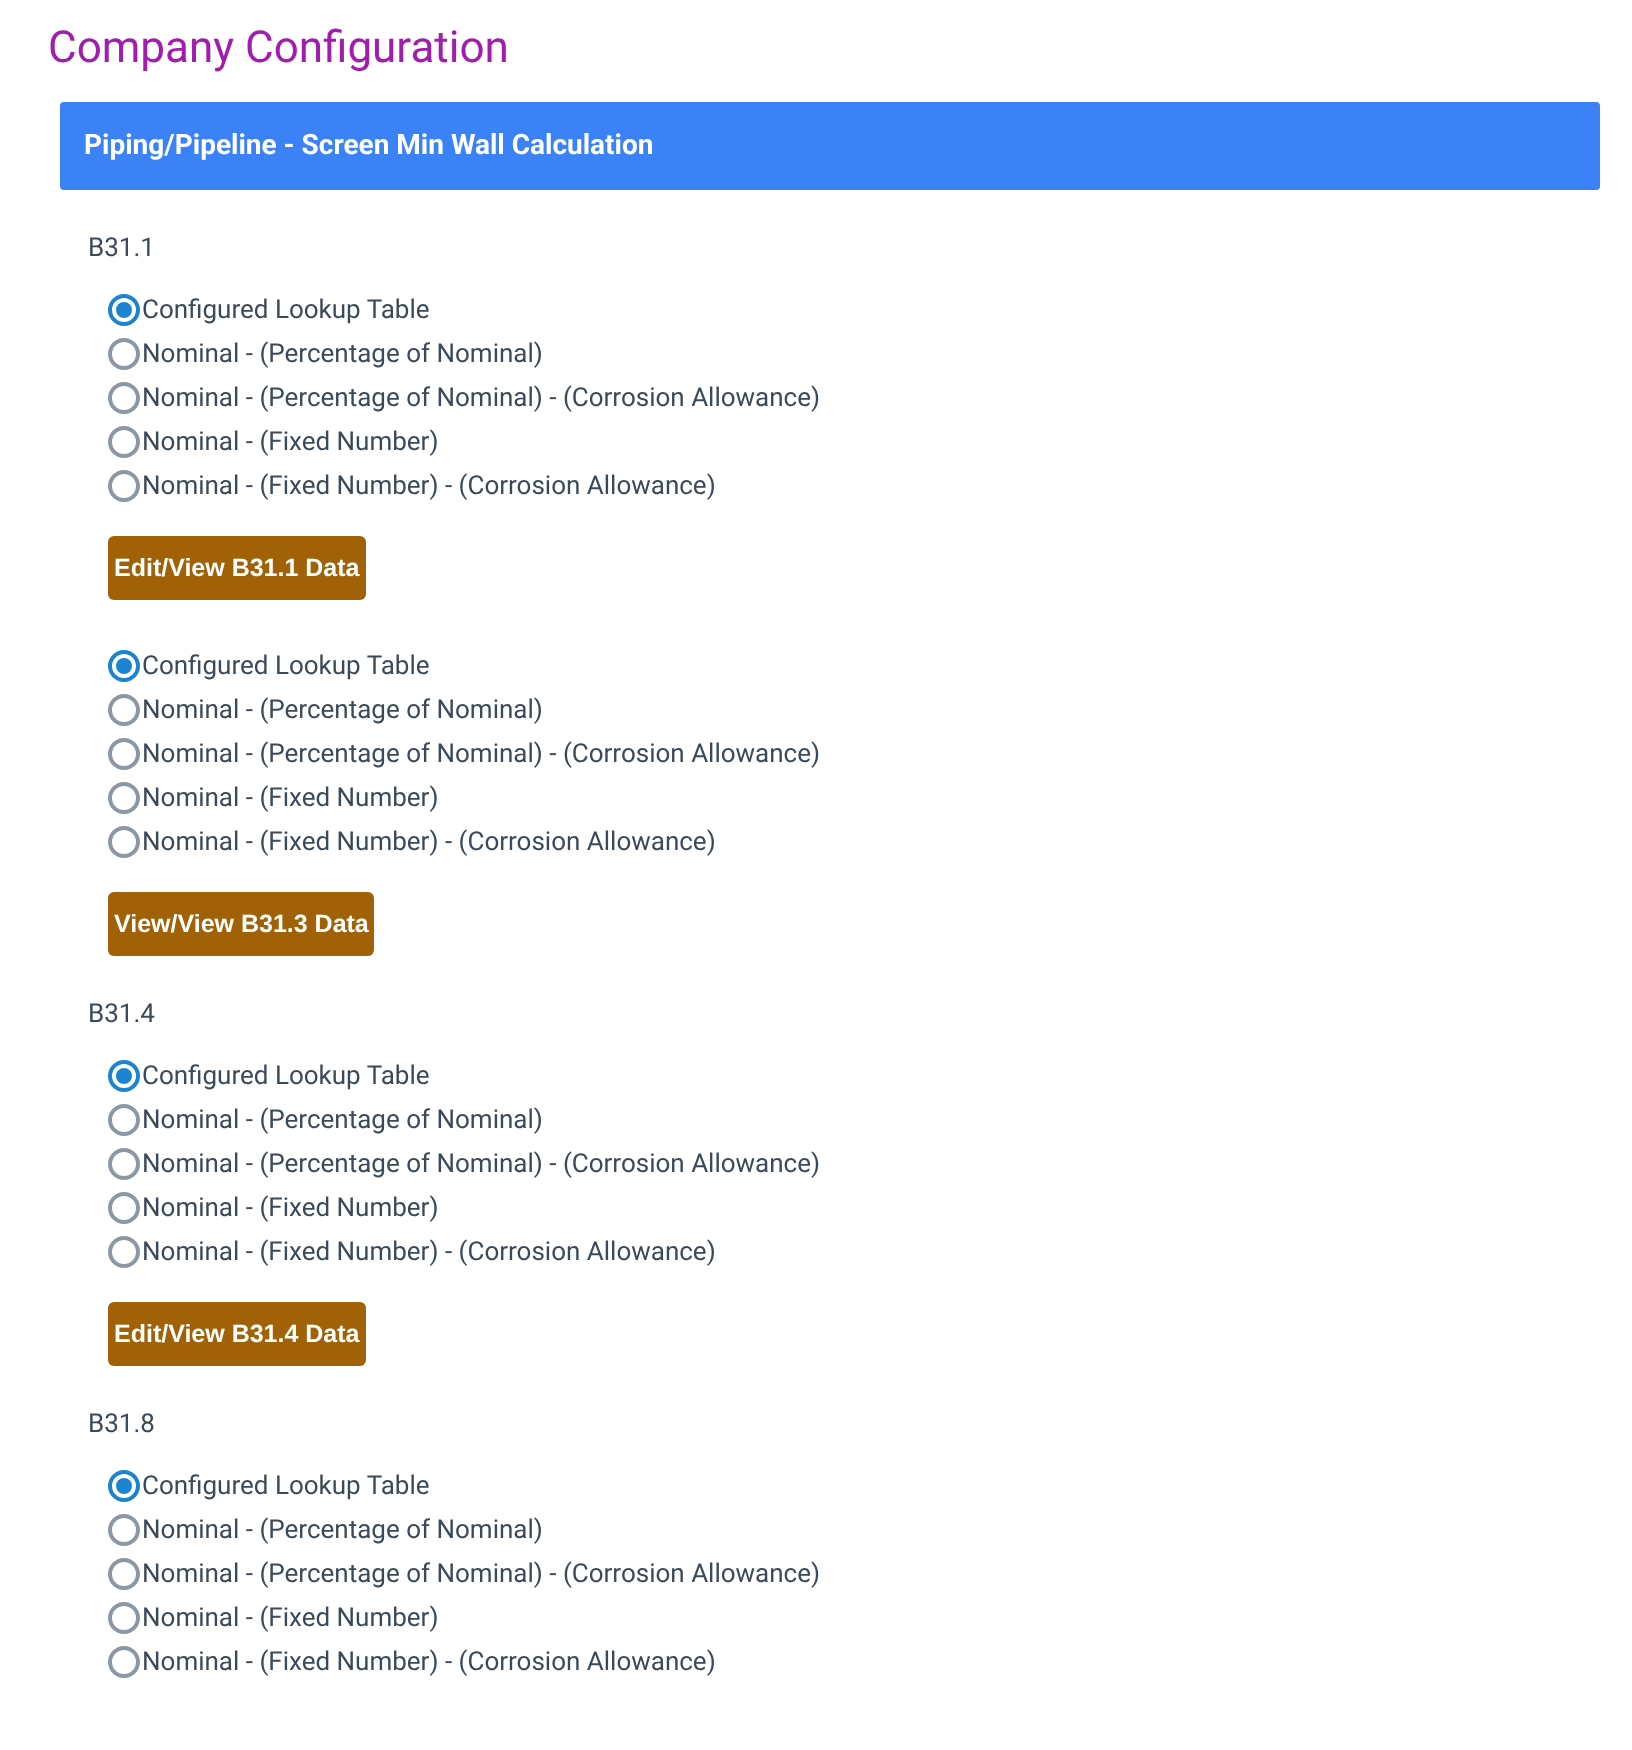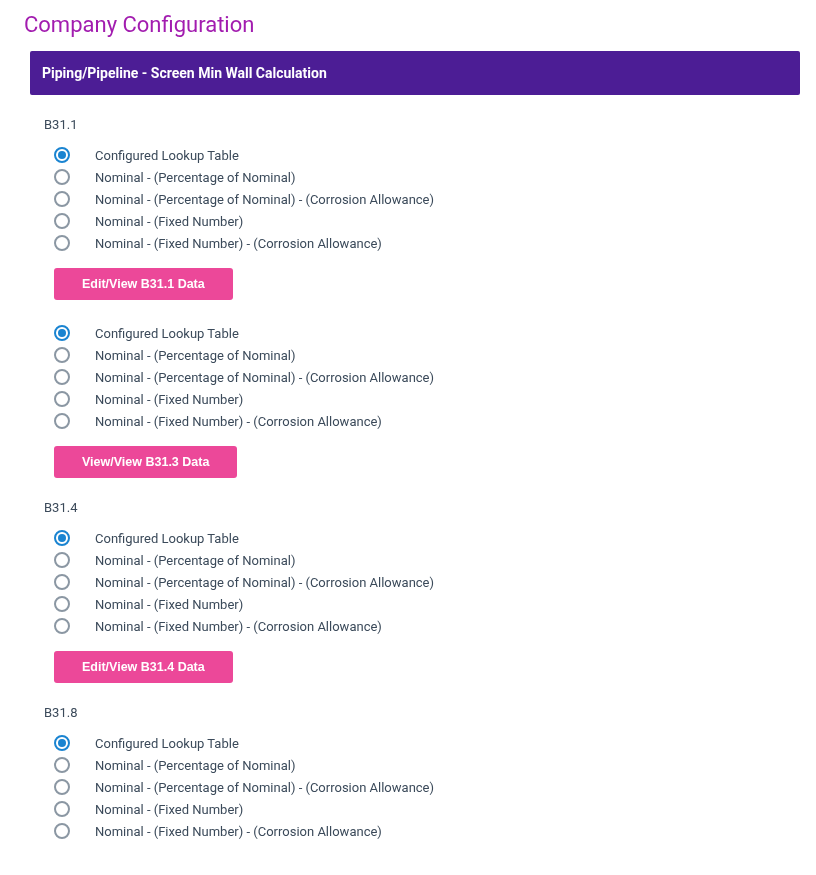--- a/index.html
+++ b/index.html
@@ -14,41 +14,41 @@
   .page-title {
     color: #a21caf;
     font-size: 22px;
     font-weight: 400;
     margin: 2px 0 14px 8px;
   }
   .panel {
     margin-left: 14px;
   }
   .panel-header {
-    background: #4c1d95;
+    background: #3b82f6;
     color: #fff;
     font-weight: 700;
     font-size: 14px;
     padding: 14px 12px;
     border-radius: 2px;
   }
   .section {
     margin-top: 22px;
     margin-left: 14px;
   }
   .section-title {
     font-weight: 400;
     font-size: 13px;
     color: #3b4a5a;
     margin-bottom: 12px;
   }
   .option-row {
     display: flex;
     align-items: center;
-    gap: 25px;
+    gap: 1px;
     padding: 3px 0 3px 10px;
     cursor: pointer;
   }
   .radio {
     width: 16px;
     height: 16px;
     flex: 0 0 16px;
     border: 2px solid #8b97a3;
     border-radius: 50%;
     display: inline-flex;
@@ -66,25 +66,25 @@
     border-radius: 50%;
   }
   .option-label {
     font-size: 13px;
     color: #3b4a5a;
   }
   .edit-button {
     display: inline-block;
     margin-top: 14px;
     margin-left: 10px;
-    background: #ec4899;
+    background: #a16207;
     color: #fff;
     font-weight: 700;
     font-size: 12.5px;
-    padding: 9px 28px;
+    padding: 9px 3px;
     border: none;
     border-radius: 3px;
     cursor: pointer;
   }
 </style>
 </head>
 <body>
 
 <h1 class="page-title">Company Configuration</h1>
 

